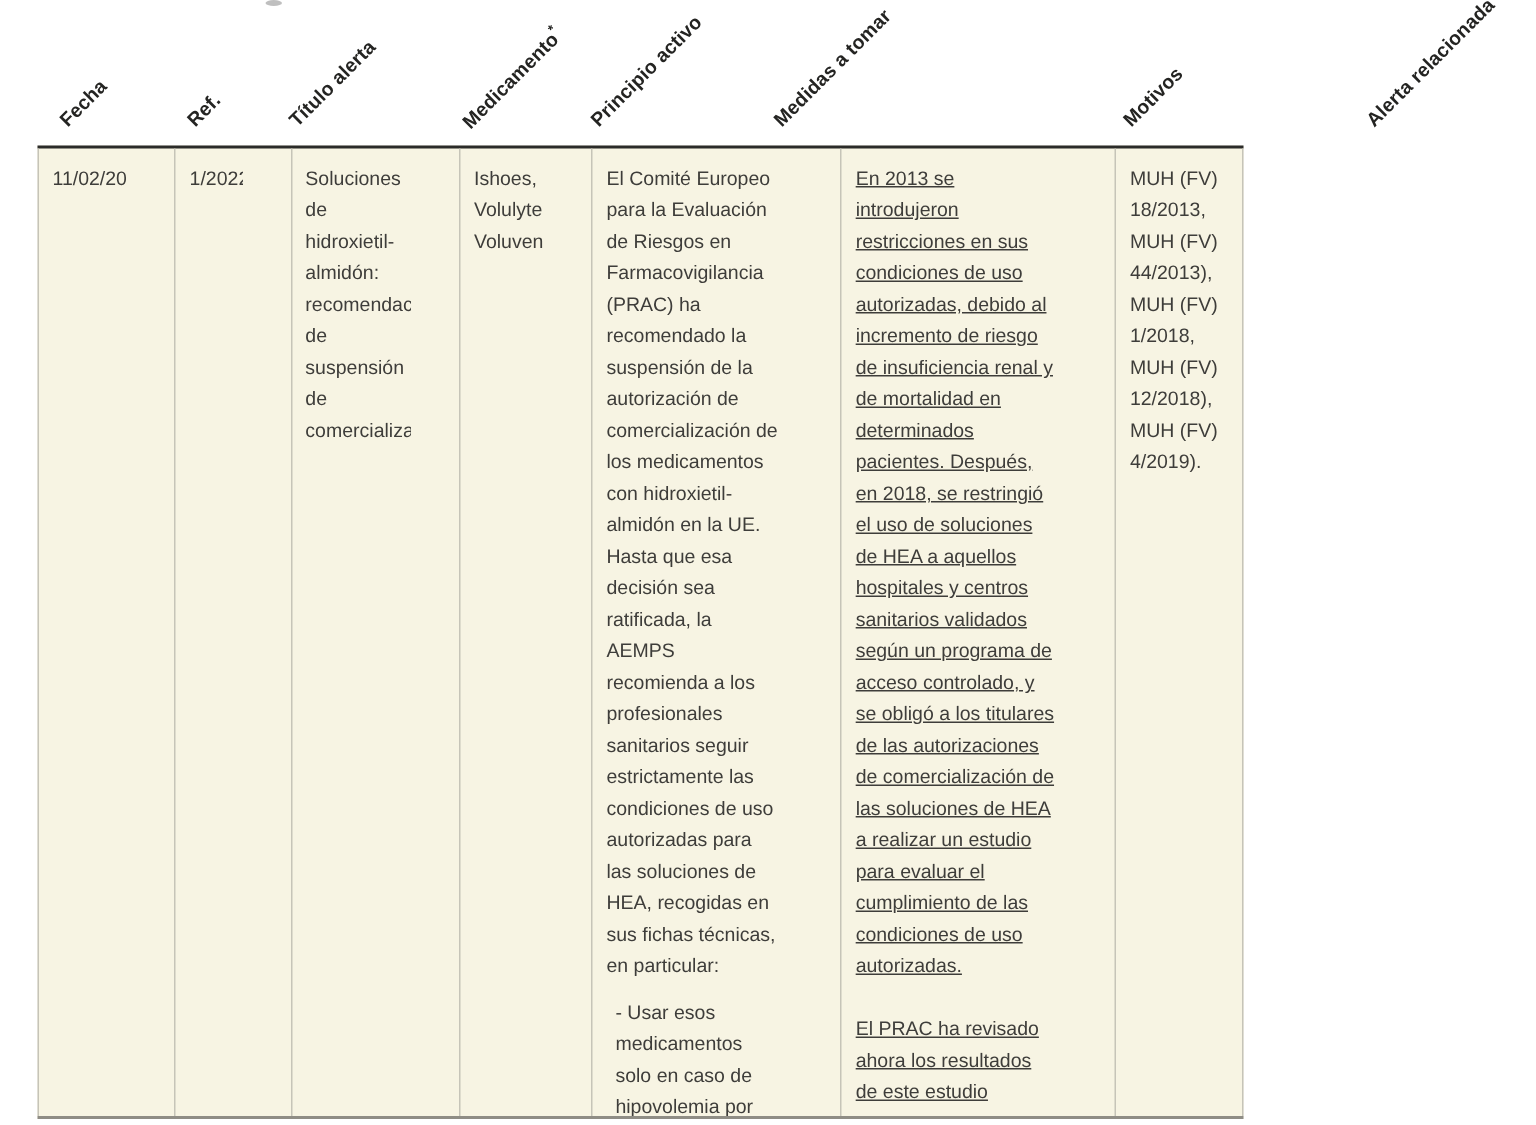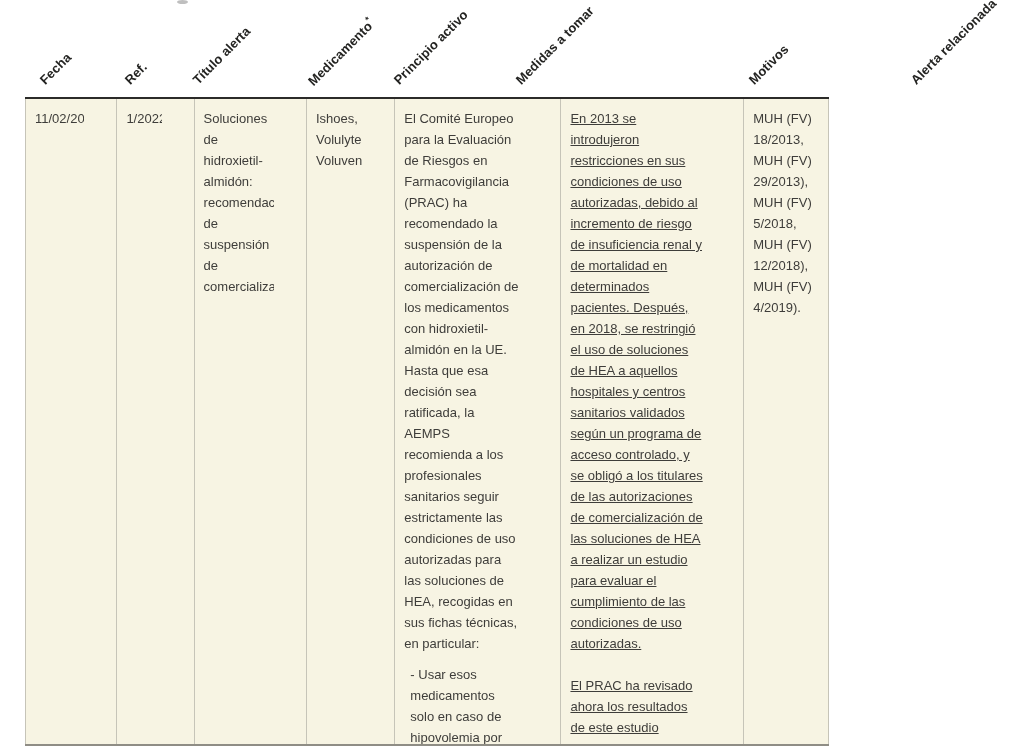--- a/index.html
+++ b/index.html
@@ -96,16 +96,16 @@
     <div class="cell c-medidas">
       <p>El Comité Europeo para la Evaluación de Riesgos en Farmacovigilancia (PRAC) ha recomendado la suspensión de la autorización de comercialización de los medicamentos con hidroxietil-almidón en la UE. Hasta que esa decisión sea ratificada, la AEMPS recomienda a los profesionales sanitarios seguir estrictamente las condiciones de uso autorizadas para las soluciones de HEA, recogidas en sus fichas técnicas, en particular:</p>
       <p class="bullet">- Usar esos medicamentos solo en caso de hipovolemia por hemorragia aguda, solo cuando no sea suficiente el tratamiento con soluciones de cristaloides, y utilizando la menor dosis eficaz (&lt; 30 ml/kg/día) durante un máximo de 24 h y vigilando la función renal durante al menos 90 días.</p>
     </div>
 
     <div class="cell c-motivos">
       <p>En 2013 se introdujeron restricciones en sus condiciones de uso autorizadas, debido al incremento de riesgo de insuficiencia renal y de mortalidad en determinados pacientes. Después, en 2018, se restringió el uso de soluciones de HEA a aquellos hospitales y centros sanitarios validados según un programa de acceso controlado, y se obligó a los titulares de las autorizaciones de comercialización de las soluciones de HEA a realizar un estudio para evaluar el cumplimiento de las condiciones de uso autorizadas.</p>
       <p style="margin-top:21px">El PRAC ha revisado ahora los resultados de este estudio realizado en varios países europeos, que muestran que las soluciones de HEA tienen un uso relevante en situaciones en las que su administración está contraindicada. Ha concluido que las restricciones de 2018 no han garantizado que estos medicamentos se usen de forma segura, sino que se siguen utilizando en determinados grupos de pacientes en los que se ha demostrado un daño grave. Por ello, ya no se considera que los beneficios de estos medicamentos superen sus riesgos.</p>
     </div>
 
-    <div class="cell c-alerta">MUH (FV) 18/2013, MUH (FV) 29/2013), MUH (FV) 5/2018, MUH (FV) 12/2018), MUH (FV) 4/2019).</div>
+    <div class="cell c-alerta">MUH (FV) 18/2013, MUH (FV) 44/2013), MUH (FV) 1/2018, MUH (FV) 12/2018), MUH (FV) 4/2019).</div>
   </div>
 
 </div>
 
 </body></html>

